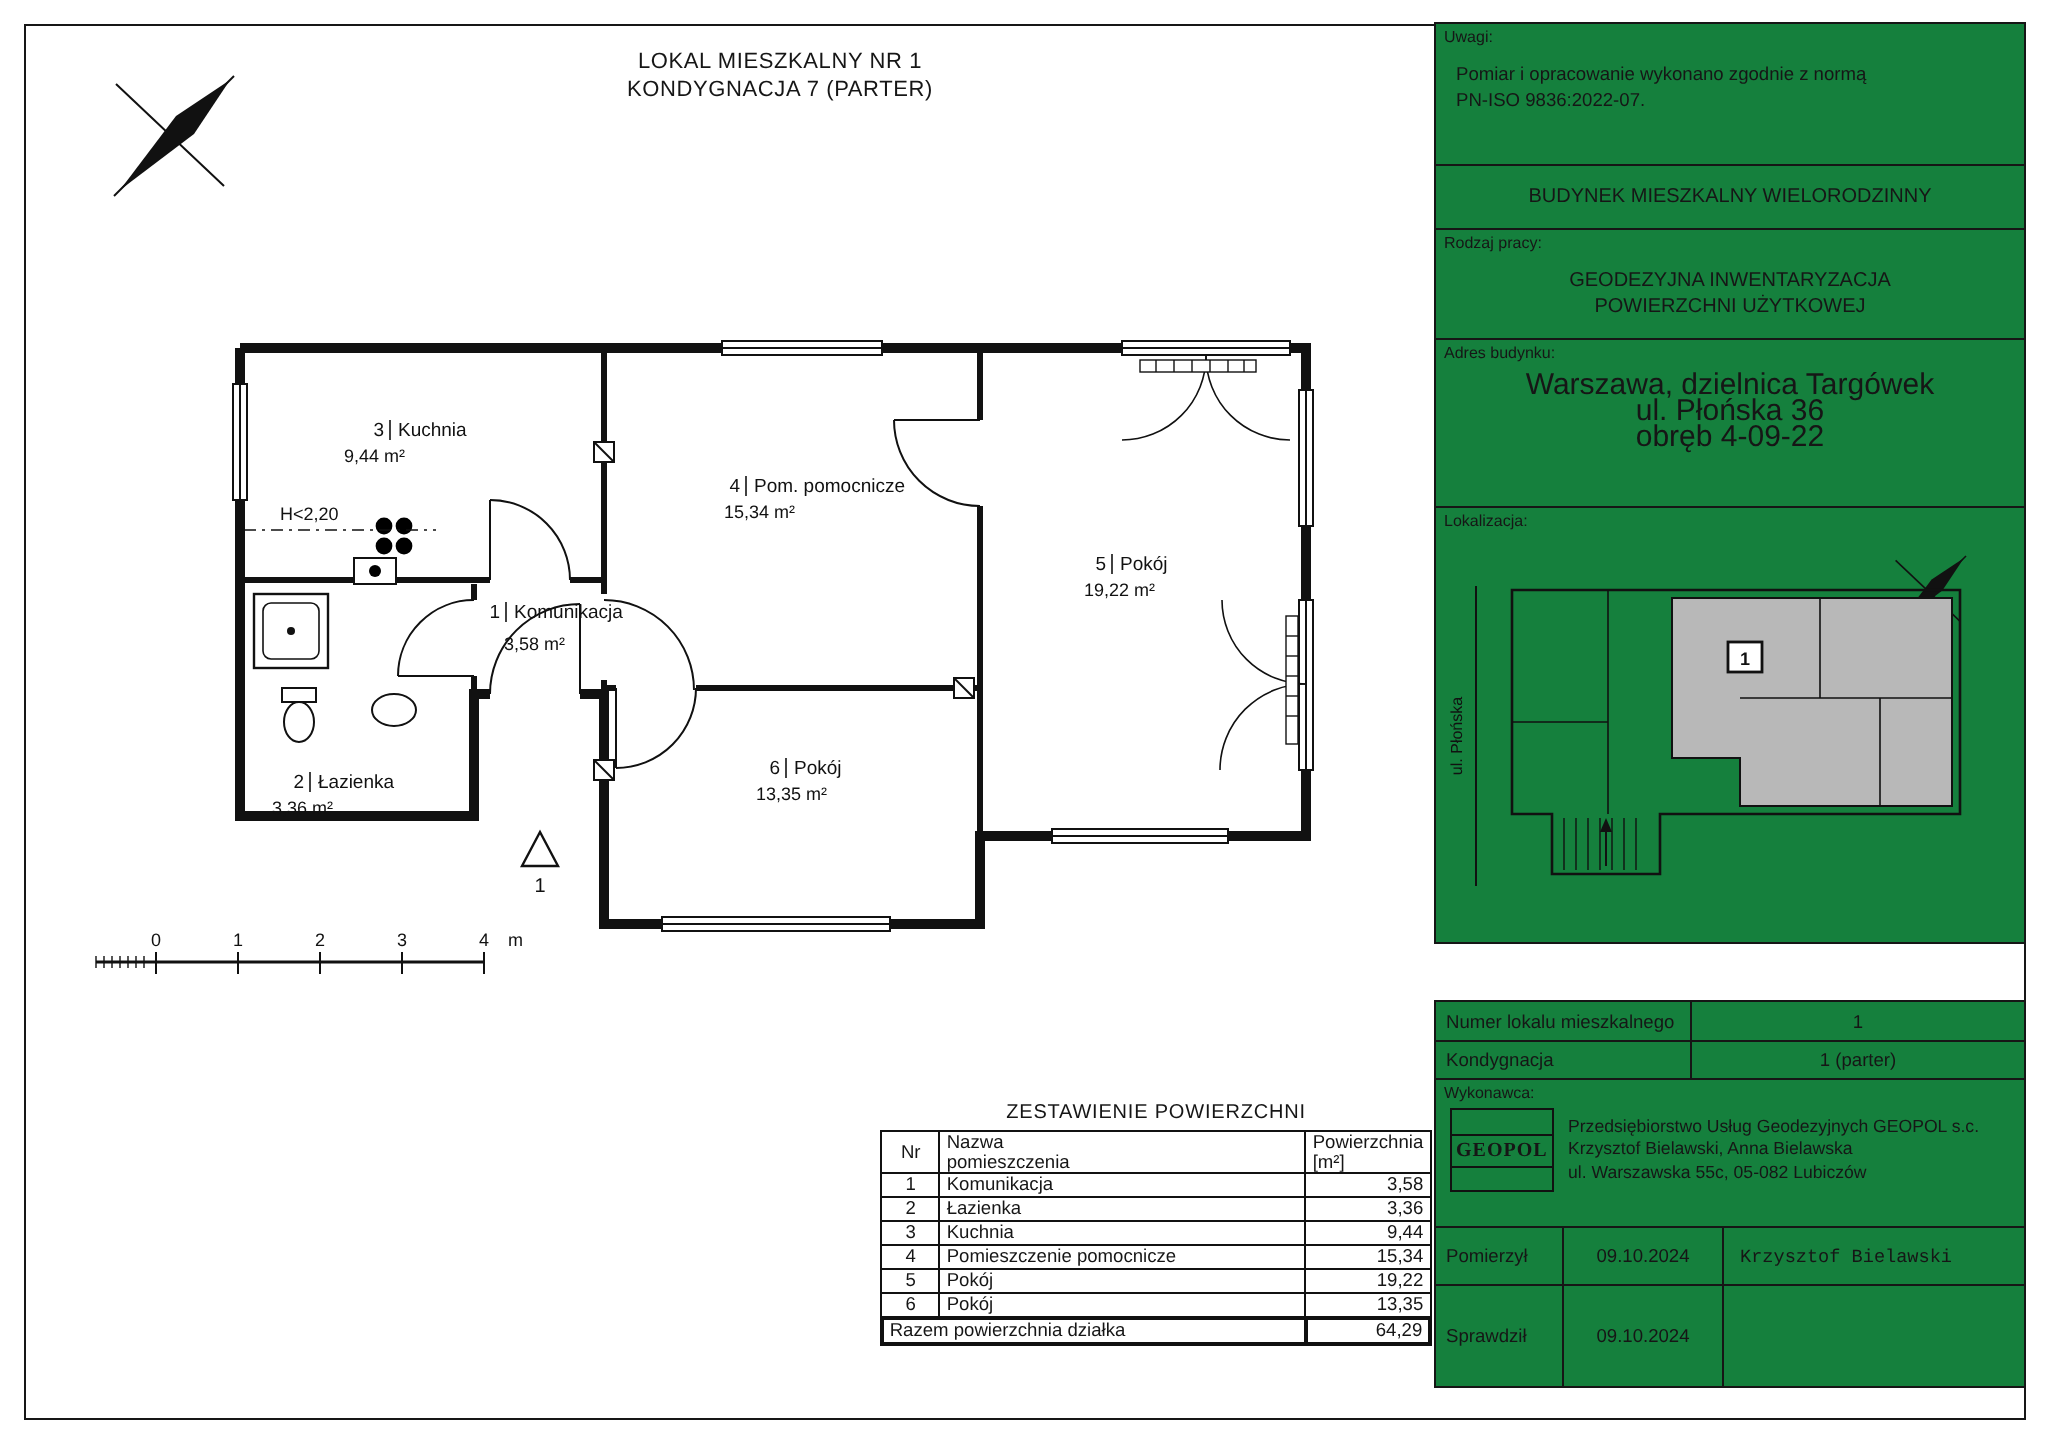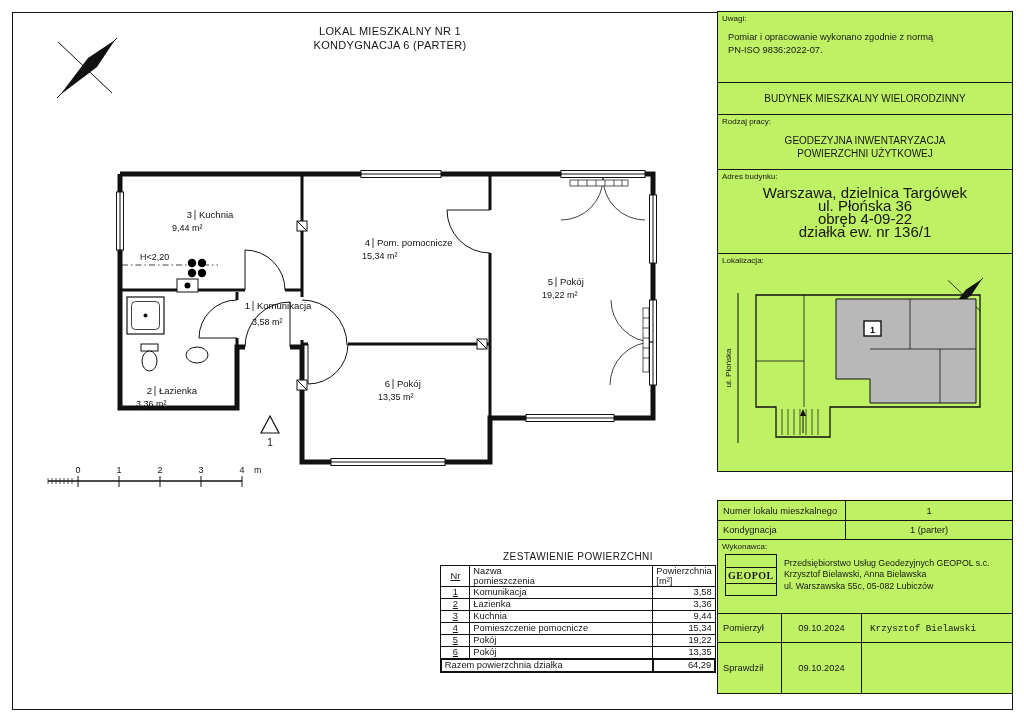--- a/index.html
+++ b/index.html
@@ -12,32 +12,32 @@
 
   .plan-svg{position:absolute;left:0;top:0;}
   .plan-svg path, .plan-svg line, .plan-svg polyline{stroke:#111;fill:none;}
   .plan-svg text{fill:#111;}
 
   
   .table-wrap{position:absolute;left:408px;top:551px;width:340px;}
   .table-title{text-align:center;font-size:10px;letter-spacing:.4px;margin-bottom:3px;}
   table.area{border-collapse:collapse;margin:0 auto;font-size:9.3px;}
   table.area td{border:1px solid #111;padding:0 3px;height:11px;line-height:11px;background:#fff;}
-  table.area .c-nr{width:22px;text-align:center;text-decoration:underline;}
+  table.area .c-nr{width:22px;text-align:center;}
   table.area .c-name{width:176px;text-align:left;}
   table.area .c-area{width:54px;}
   table.area .num{text-align:right;}
   table.area tr.head td{height:auto;}
   table.area tr.head div{line-height:10px;}
   table.area tr.head .c-area div{text-align:left;}
   table.area tr.total td{border-width:2px;font-size:9.3px;}
 
   
   .sidebar{position:absolute;left:717px;top:12px;width:296px;}
-  .sbox{position:relative;border:1px solid #161616;margin-top:-1px;background:#bef264;box-sizing:border-box;}
+  .sbox{position:relative;border:1px solid #161616;margin-top:-1px;background:#15803d;box-sizing:border-box;}
   .slabel{font-size:8px;padding:2px 0 0 4px;}
   .uwagi-text{font-size:9.3px;line-height:13px;margin:8px 6px 0 10px;}
   .center-lines{text-align:center;font-size:10px;line-height:13px;margin-top:8px;}
   .single-center{display:flex;align-items:center;justify-content:center;height:100%;font-size:10px;}
   .adres-lines{text-align:center;font-size:15px;line-height:13px;margin-top:5px;}
   .cells{display:flex;height:100%;align-items:stretch;}
   .cell-label{width:128px;border-right:1px solid #161616;display:flex;align-items:center;
               padding-left:5px;font-size:9.3px;box-sizing:border-box;}
   .cell-value{flex:1;display:flex;align-items:center;justify-content:center;font-size:9.3px;}
   .sign-row{display:flex;height:100%;}
@@ -54,21 +54,21 @@
   .company{font-size:8.8px;line-height:11.5px;}
 </style>
 </head>
 <body>
 
 <div class="page">
   <div class="frame"></div>
 
   <div class="title">
     <div>LOKAL MIESZKALNY NR 1</div>
-    <div>KONDYGNACJA 6 (PARTER)</div>
+    <div>KONDYGNACJA 7 (PARTER)</div>
   </div>
 
   <svg class="plan-svg" width="720" height="520" viewBox="0 0 720 520">
 
     <g>
       <line x1="58" y1="42" x2="112" y2="93" stroke-width="1"></line>
       <line x1="57" y1="98" x2="117" y2="38" stroke-width="1"></line>
       <polygon points="115,40 88,58 60,95 97,67" fill="#111" stroke="none"></polygon>
     </g>
 
@@ -296,21 +296,20 @@
         <div>POWIERZCHNI UŻYTKOWEJ</div>
       </div>
     </div>
 
     <div class="sbox" style="height:85px;">
       <div class="slabel">Adres budynku:</div>
       <div class="adres-lines">
         <div>Warszawa, dzielnica Targówek</div>
         <div>ul. Płońska 36</div>
         <div>obręb 4-09-22</div>
-        <div>działka ew. nr 136/1</div>
       </div>
     </div>
 
     <div class="sbox" style="height:219px;">
       <div class="slabel">Lokalizacja:</div>
       <svg width="294" height="198" viewBox="0 0 294 198">
         <g>
           <line x1="229.8" y1="15.2" x2="262.2" y2="45.8" stroke="#111" stroke-width="0.8"></line>
           <line x1="229" y1="49" x2="265" y2="13" stroke="#111" stroke-width="0.8"></line>
           <polygon points="264,14 247.8,24.8 231,47 253.2,30.2" fill="#111"></polygon>

